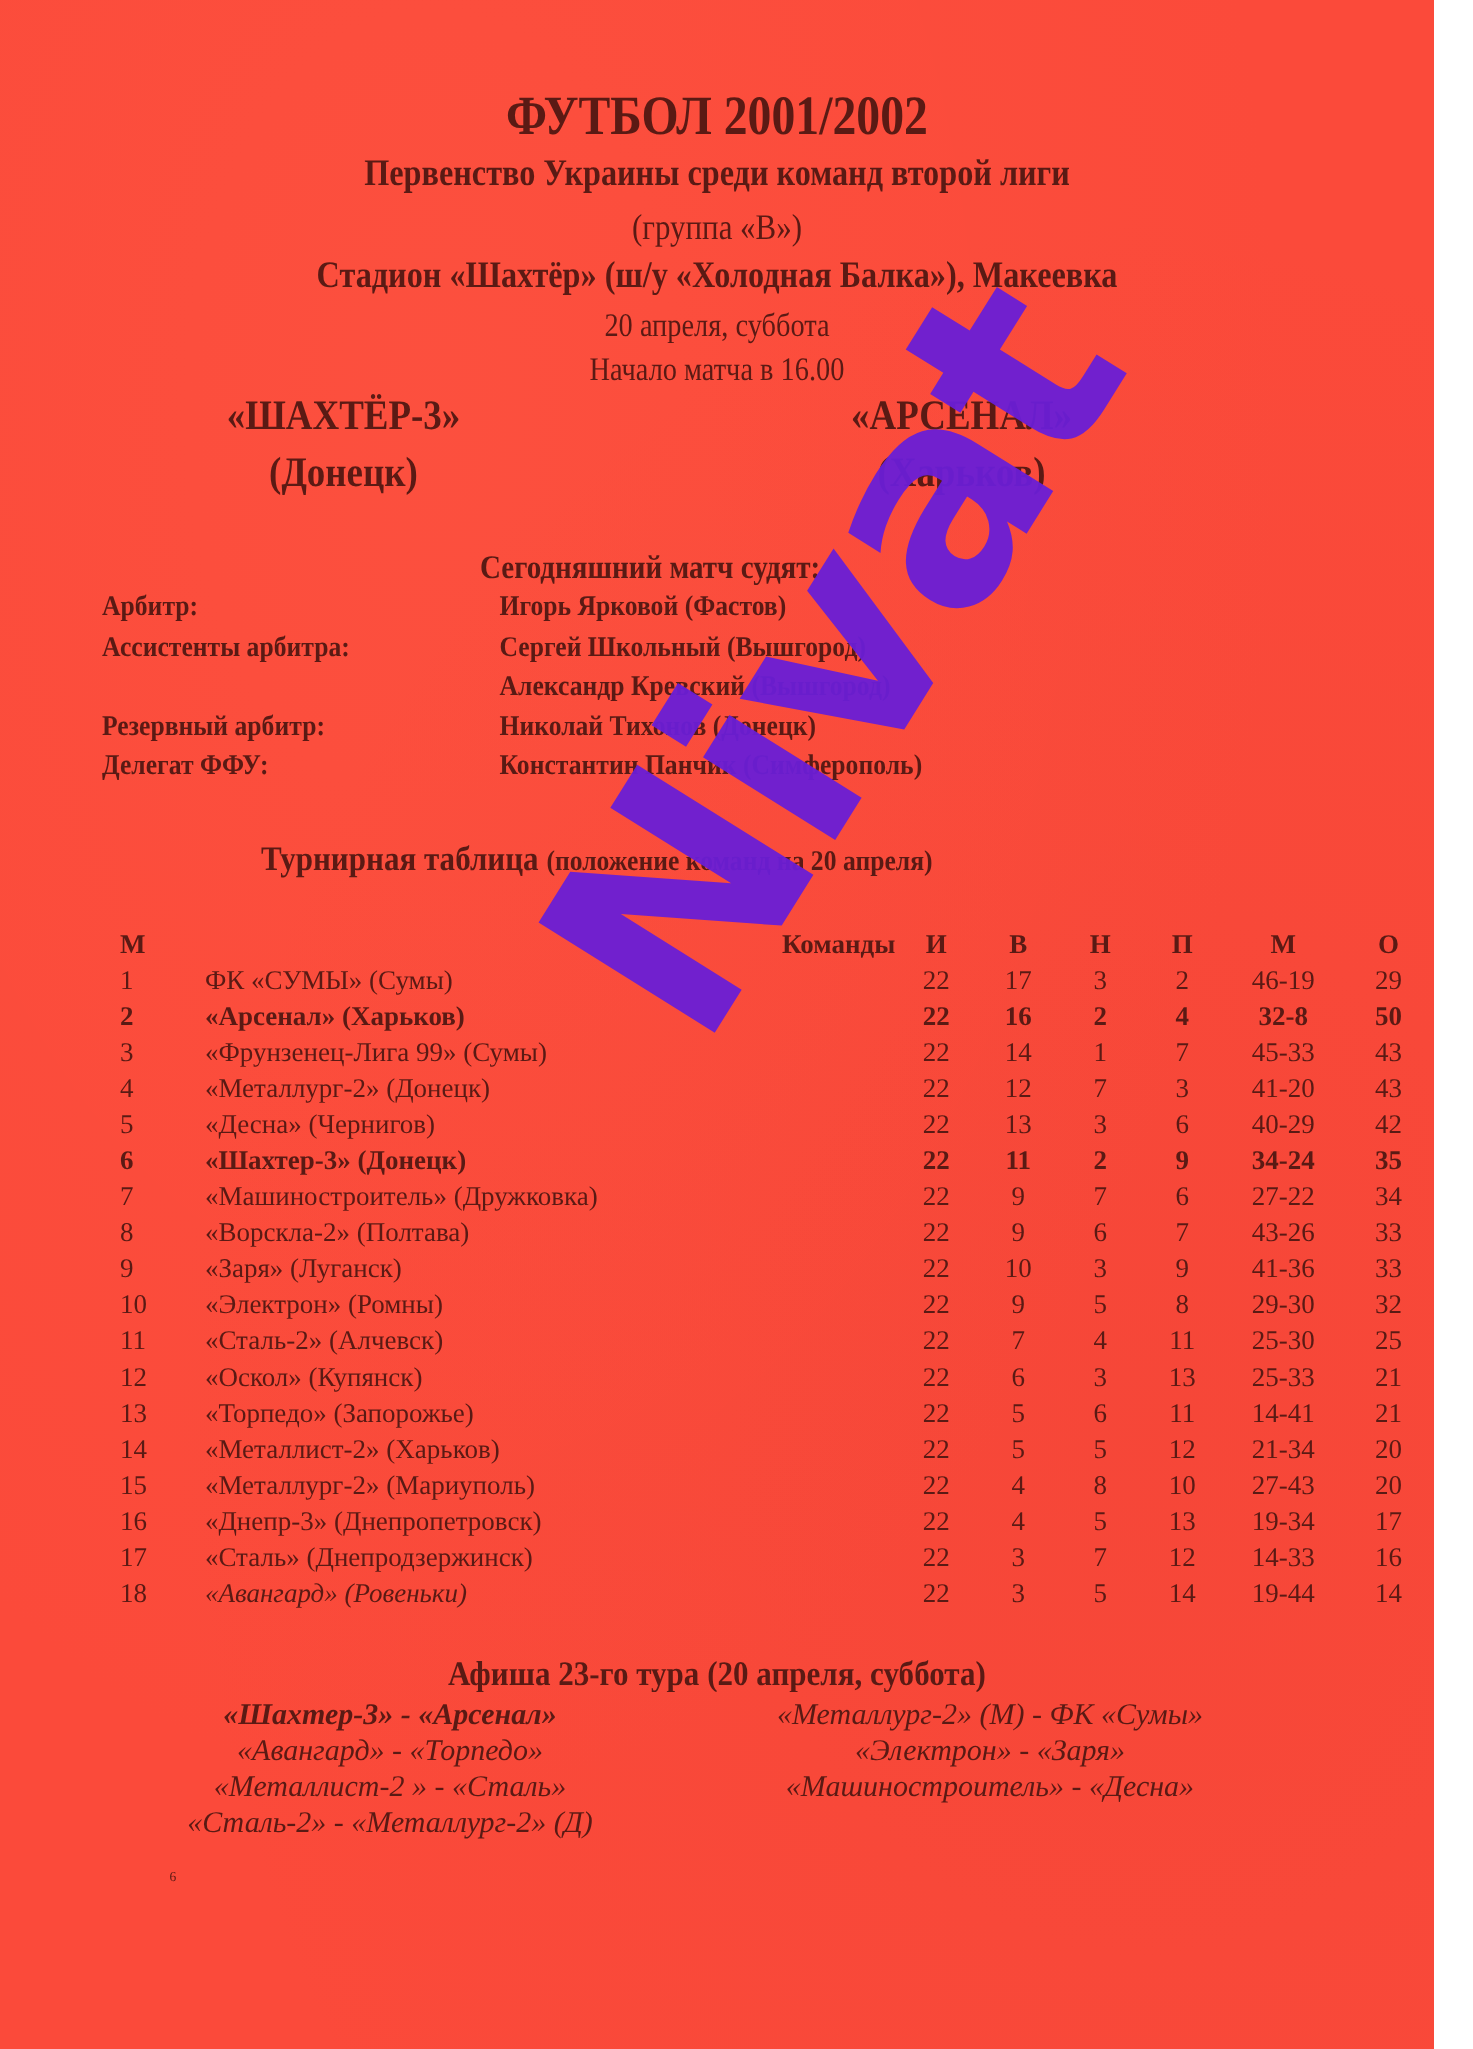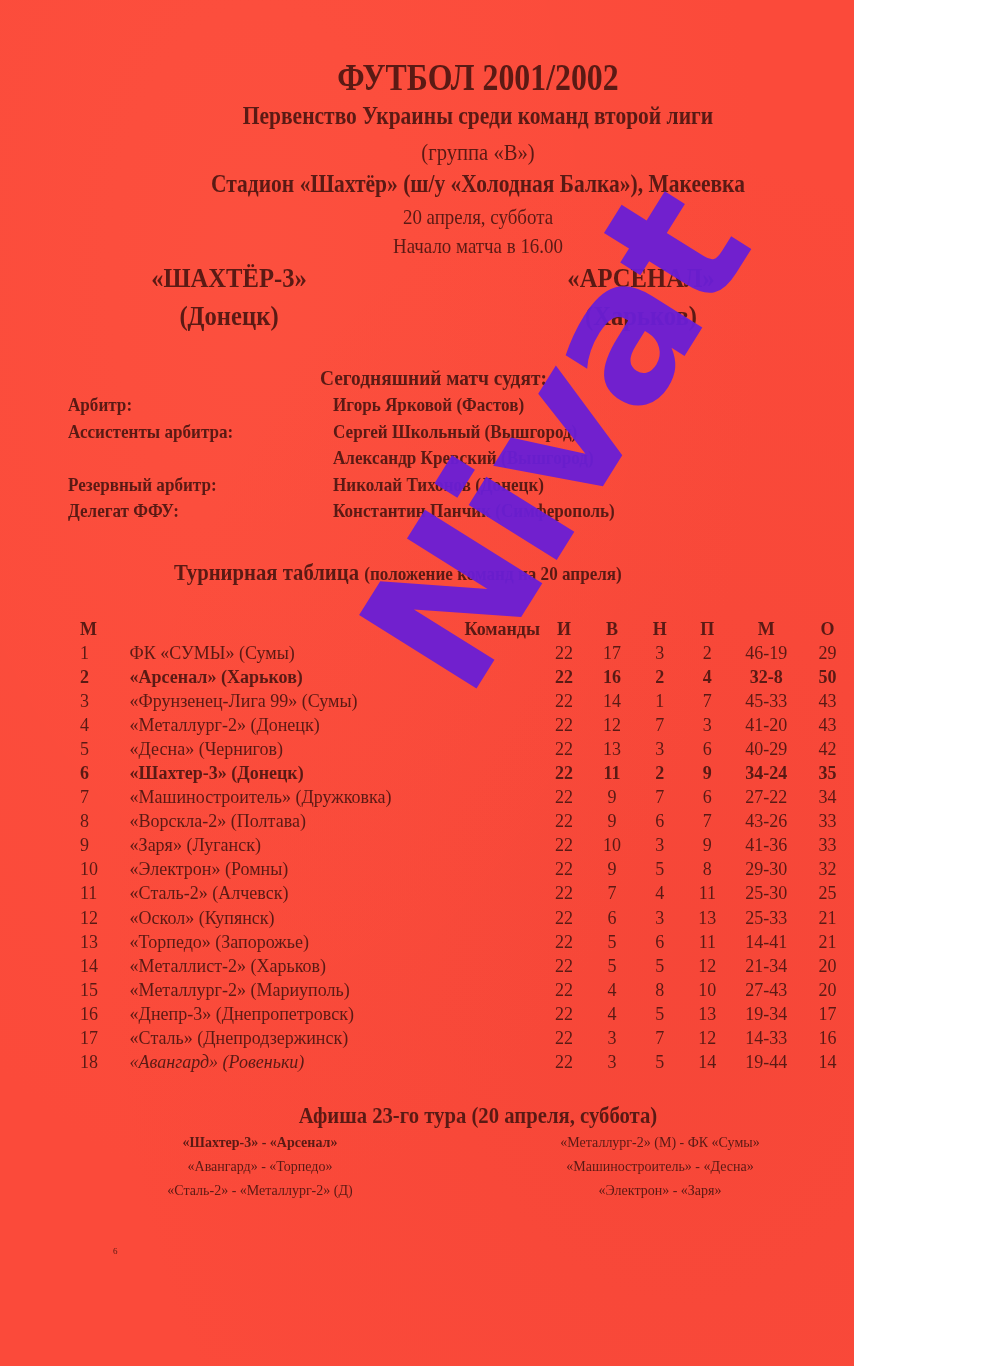--- a/index.html
+++ b/index.html
@@ -1,25 +1,24 @@
 <!DOCTYPE html>
 <html><head>
   <meta charset="utf-8">
   <style>
     html, body { margin: 0; padding: 0; }
     body {
       width: 982px; height: 1366px; background: #ffffff; position: relative; overflow: hidden;
       font-family: "Liberation Serif", "DejaVu Serif", serif; color: #5a1a14;
     }
     .paper {
-      position: absolute; left: 0; top: 0; width: 820px; height: 1366px;
+      position: absolute; left: 0; top: 0; width: 956px; height: 1366px;
       background: #fb4a3a;
       background-image: radial-gradient(ellipse at 30% 20%, rgba(255,90,70,0.35), rgba(0,0,0,0) 60%),
                         radial-gradient(ellipse at 80% 70%, rgba(230,60,50,0.25), rgba(0,0,0,0) 60%);
-      padding-left: 34px;
     }
     .abs { position: absolute; white-space: nowrap; }
     .center { text-align: center; }
     .title { top: 56px; left: 0; width: 956px; font-size: 37px; font-weight: bold; letter-spacing: 0; transform: scaleX(0.86); }
     .sub1 { top: 102px; left: 0; width: 956px; font-size: 25px; font-weight: bold; transform: scaleX(0.86); }
     .sub2 { top: 139px; left: 0; width: 956px; font-size: 24px; transform: scaleX(0.86); }
     .sub3 { top: 170px; left: 0; width: 956px; font-size: 25px; font-weight: bold; transform: scaleX(0.86); }
     .sub4 { top: 204px; left: 0; width: 956px; font-size: 22px; transform: scaleX(0.86); }
     .sub5 { top: 233px; left: 0; width: 956px; font-size: 22px; transform: scaleX(0.86); }
     .team { font-size: 28px; font-weight: bold; width: 300px; text-align: center; transform: scaleX(0.88); }
@@ -37,21 +36,21 @@
     table.standings td { padding: 0; height: 24.1px; }
     .c-pos { width: 58px; text-align: left; padding-left: 8px !important; }
     .c-team { width: 360px; text-align: left; }
     .c-n { width: 56px; text-align: center; }
     .c-goals { width: 82px; text-align: center; }
     .c-pts { width: 62px; text-align: center; }
     th.c-team { text-align: right; padding-left: 110px !important; }
     tr.bold td { font-weight: bold; }
     tr.italic td.c-team { font-style: italic; margin-left: 48px; }
     .fix-title { top: 1103px; left: 0; width: 956px; font-size: 23px; font-weight: bold; transform: scaleX(0.9); }
-    .fix-col { position: absolute; font-size: 14px; text-align: center; }
+    .fix-col { position: absolute; font-size: 20px; text-align: center; font-style: italic; }
     .fix-col div { height: 24px; line-height: 24px; white-space: nowrap; }
     .fix-col .bold { font-weight: bold; }
     .page-num { left: 113px; top: 1246px; font-size: 9px; }
     .watermark {
       position: absolute; left: 318px; top: 610px; font-family: "DejaVu Sans", sans-serif;
       font-size: 190px; font-weight: bold; color: #6a1ed6; opacity: 0.95;
       transform: rotate(-58deg); transform-origin: left top; letter-spacing: -6px;
       pointer-events: none;
     }
   </style>
@@ -285,24 +284,25 @@
           <td class="c-goals">19-44</td>
           <td class="c-pts">14</td>
         </tr>
       </tbody>
   </table>
 
   <div class="abs center fix-title">Афиша 23-го тура (20 апреля, суббота)</div>
   <div class="fix-col" id="fix-left" style="top:1131px; left:100px; width:320px;">
       <div class="bold">«Шахтер-3»  - «Арсенал»</div>
       <div>«Авангард»  - «Торпедо»</div>
+      <div>«Металлист-2 »  - «Сталь»</div>
       <div>«Сталь-2»  - «Металлург-2» (Д)</div>
     </div>
   <div class="fix-col" id="fix-right" style="top:1131px; left:480px; width:360px;">
       <div>«Металлург-2» (М)  - ФК «Сумы»</div>
+      <div>«Электрон»  - «Заря»</div>
       <div>«Машиностроитель» - «Десна»</div>
-      <div>«Электрон»  - «Заря»</div>
     </div>
 
   <div class="abs page-num">6</div>
 
   <div class="watermark">Nivat</div>
 </div>
 
 </body></html>

